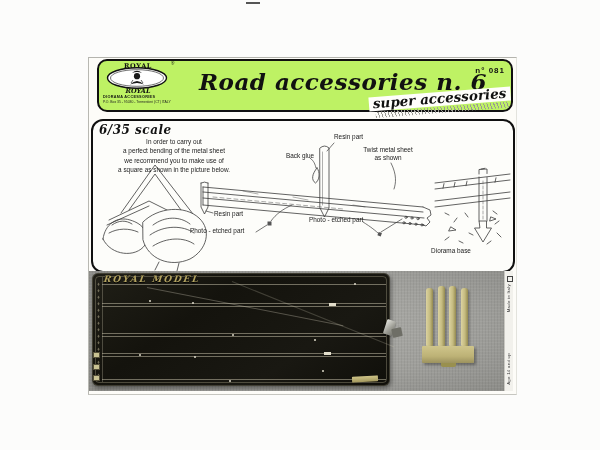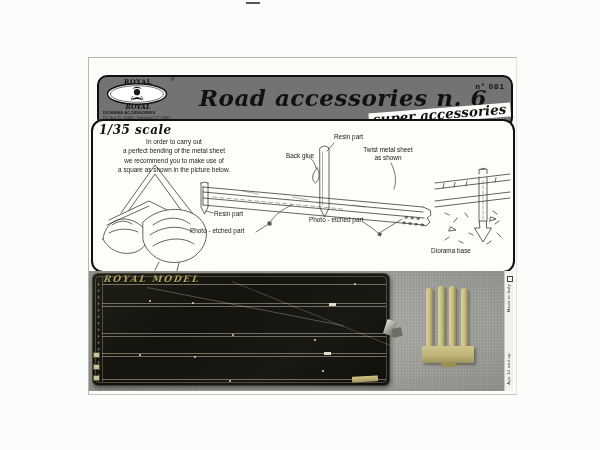--- a/index.html
+++ b/index.html
@@ -6,22 +6,22 @@
   .canvas{position:relative;width:600px;height:450px;background:#fcfcfb;overflow:hidden;
           font-family:"Liberation Sans",sans-serif;color:#111;}
 
   
   .sheet{position:absolute;left:88px;top:57px;width:427px;height:336px;background:#fdfcf8;
          border-left:1px solid #b8b8b2;border-top:1px solid #b4b4ae;border-bottom:1px solid #c6c6c0;
          border-right:1px solid #e3e3dd;}
   .scan-dash{position:absolute;left:246px;top:2px;width:14px;height:2px;background:#555;}
 
   
-  .header-box{position:absolute;left:8px;top:17px;width:412px;height:49px;border:2.5px solid #101010;
-              border-radius:10px;background:#737373;}
+  .header-box{position:absolute;left:8px;top:1px;width:412px;height:49px;border:2.5px solid #101010;
+              border-radius:10px;background:#bef264;}
   .logo{position:absolute;left:4px;top:0px;width:102px;height:48px;text-align:center;}
   .logo-royal{position:absolute;left:0;top:1px;width:70px;font-size:6.5px;font-weight:bold;
               letter-spacing:.6px;font-family:"DejaVu Serif",serif;}
   .logo-reg{position:absolute;left:68px;top:0px;font-size:4.5px;}
   .logo-oval{position:absolute;left:3px;top:6px;}
   .logo-model{position:absolute;left:0;top:26px;width:70px;font-size:6.5px;font-weight:bold;
               font-style:italic;font-family:"DejaVu Serif",serif;}
   .logo-sub{position:absolute;left:0;top:34px;width:96px;font-size:3.8px;font-weight:bold;
             text-align:left;letter-spacing:.3px;}
   .logo-addr{position:absolute;left:0;top:39px;width:110px;font-size:3.4px;text-align:left;color:#222;}
@@ -179,21 +179,21 @@
           <path d="M386,53 L386,48.5 L394,48 L394,52.5 M388,48 L392,47.3"></path>
           <path d="M386,56 L386,100 M394,56.5 L394,100" fill="#fdfdfa"></path>
           <path d="M390,60 L390,98" stroke-dasharray="3 2" stroke="rgba(59,59,59,.55)"></path>
           <path d="M386.5,100 L393.5,100 L393.5,107 L398.5,107 L390,121 L381.5,107 L386.5,107 Z" fill="#fdfdfa"></path>
           <path d="M352,92 L356,94 M364,97 L361,101 M372,92 L375,96 M400,90 L404,93 M406,100 L402,103
                    M376,112 L380,114 M356,116 L352,119 M404,112 L408,116 M366,120 L370,122 M398,120 L394,123"></path>
           <path d="M358,106 L363,109 L356,110 Z M398,96 L403,98 L397,100 Z"></path>
         </g>
       </svg>
 
-      <div class="scale-label">1/35 scale</div>
+      <div class="scale-label">6/35 scale</div>
       <div class="note">
         <div>In order to carry out</div>
         <div>a perfect bending of the metal sheet</div>
         <div>we recommend you to make use of</div>
         <div>a square as shown in the picture below.</div>
       </div>
 
       <div class="lbl" style="left:241px;top:12px;">Resin part</div>
       <div class="lbl" style="left:193px;top:31px;">Back glue</div>
       <div class="lbl center" style="left:263px;top:25px;width:64px;">

